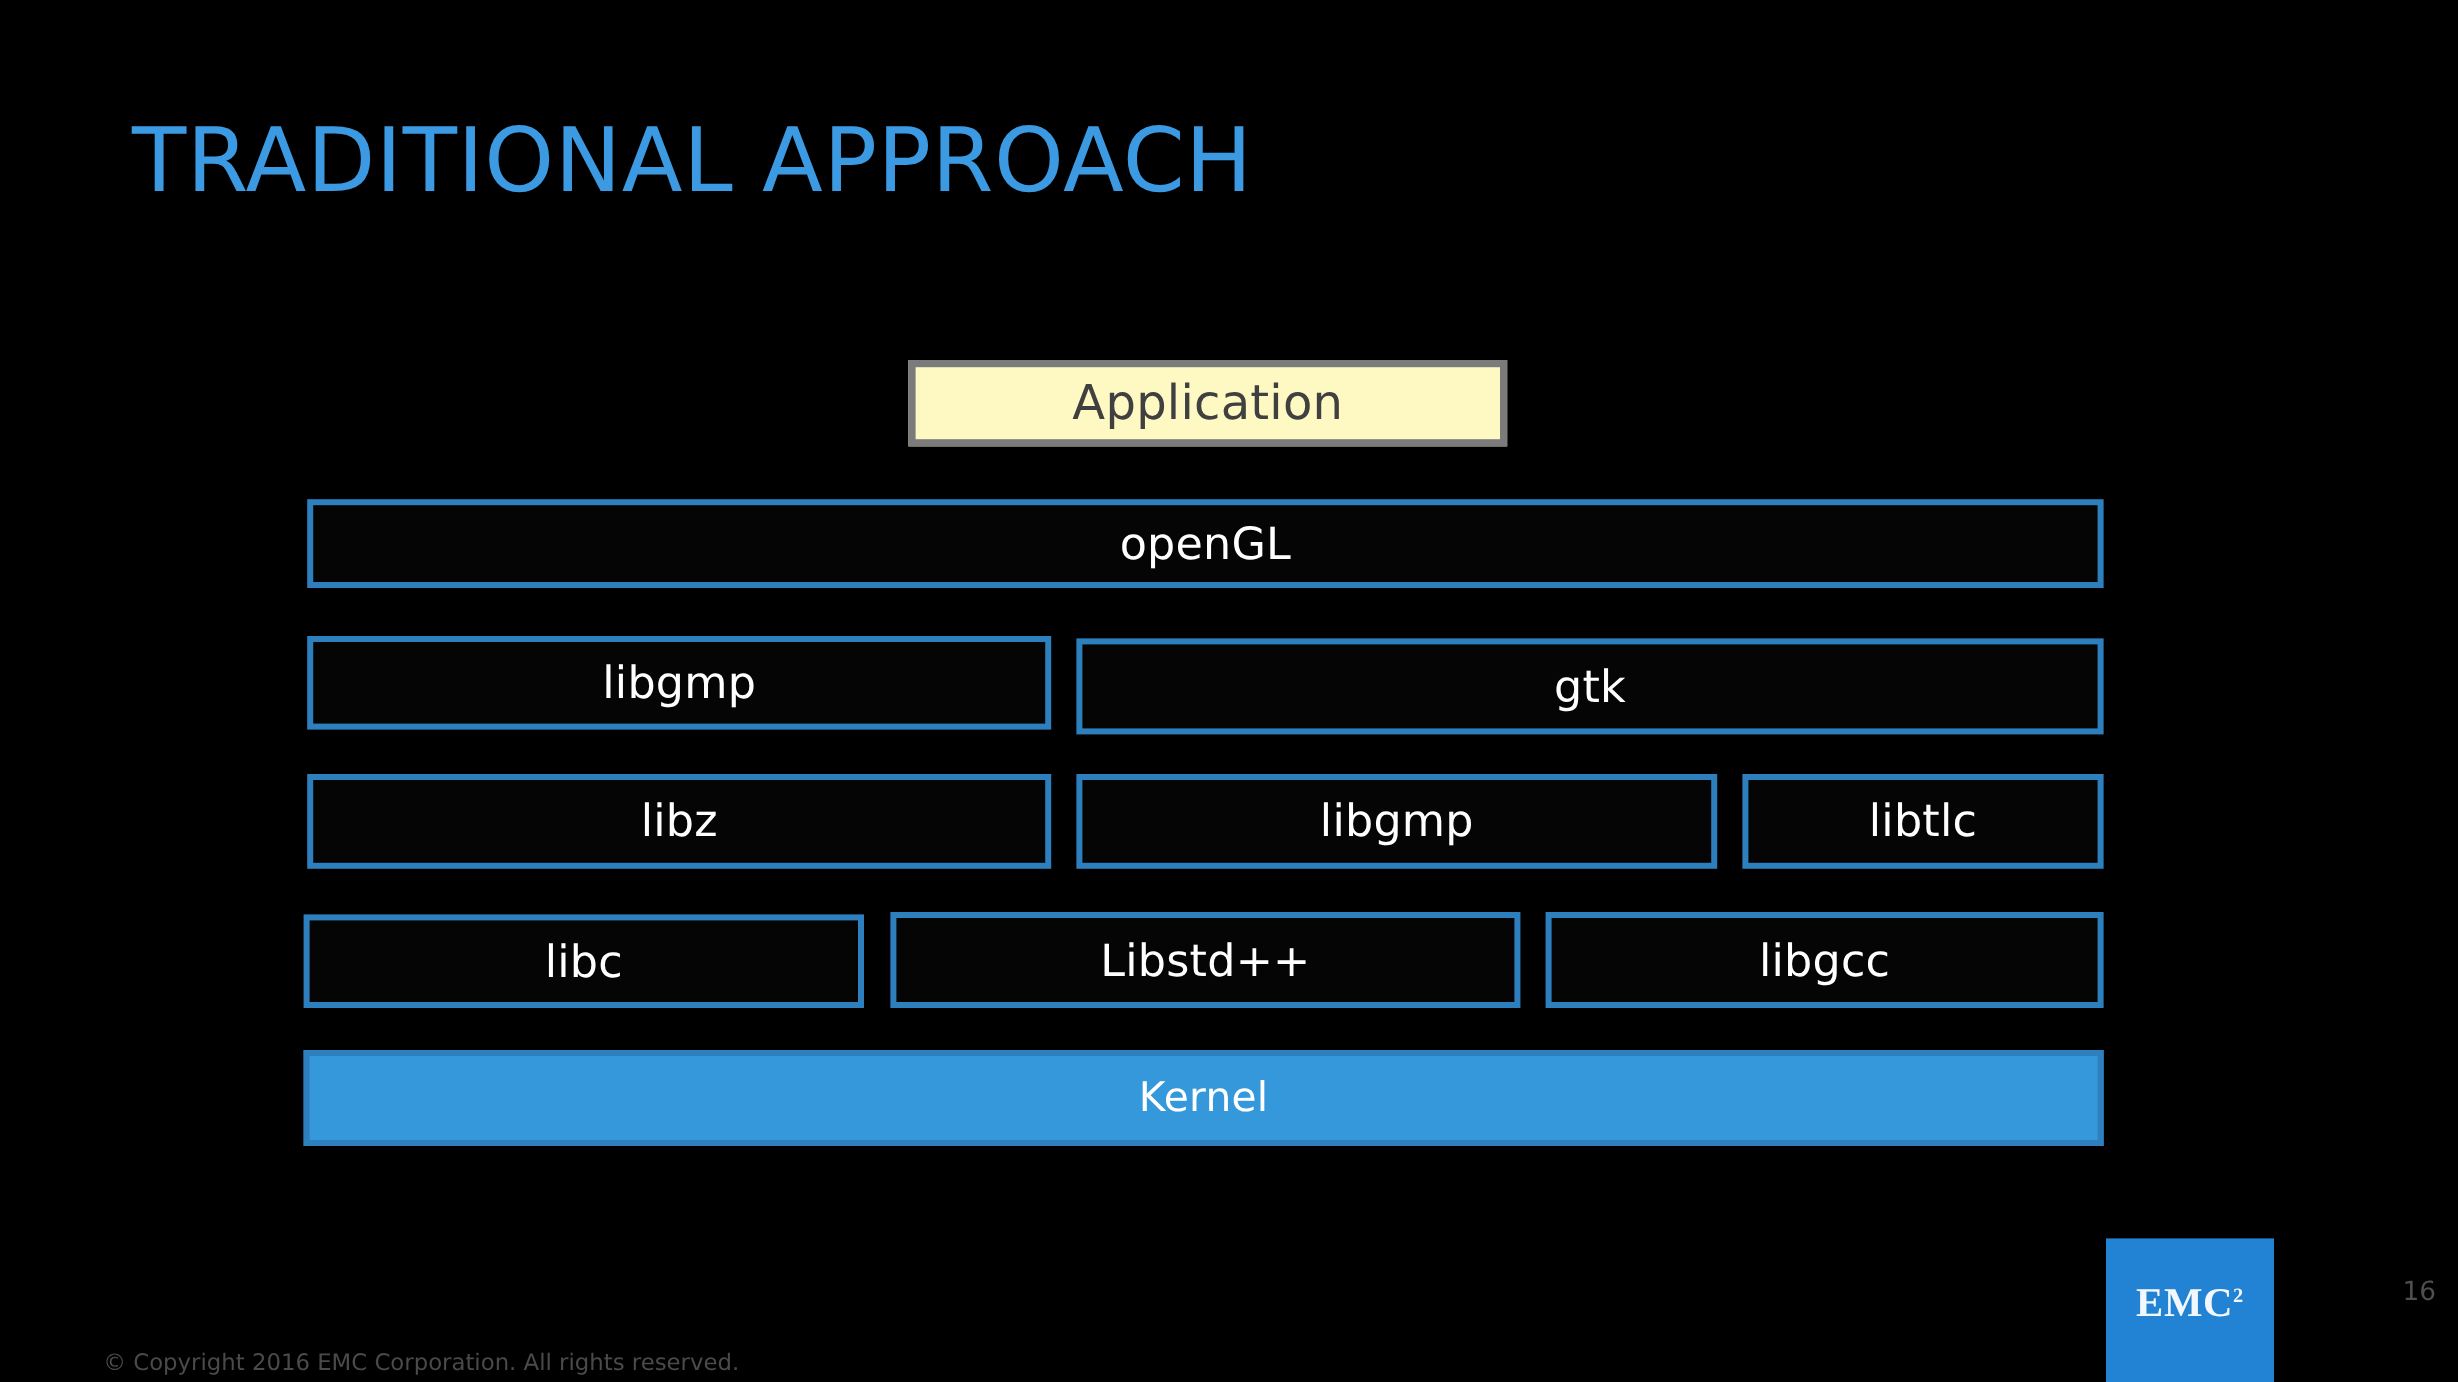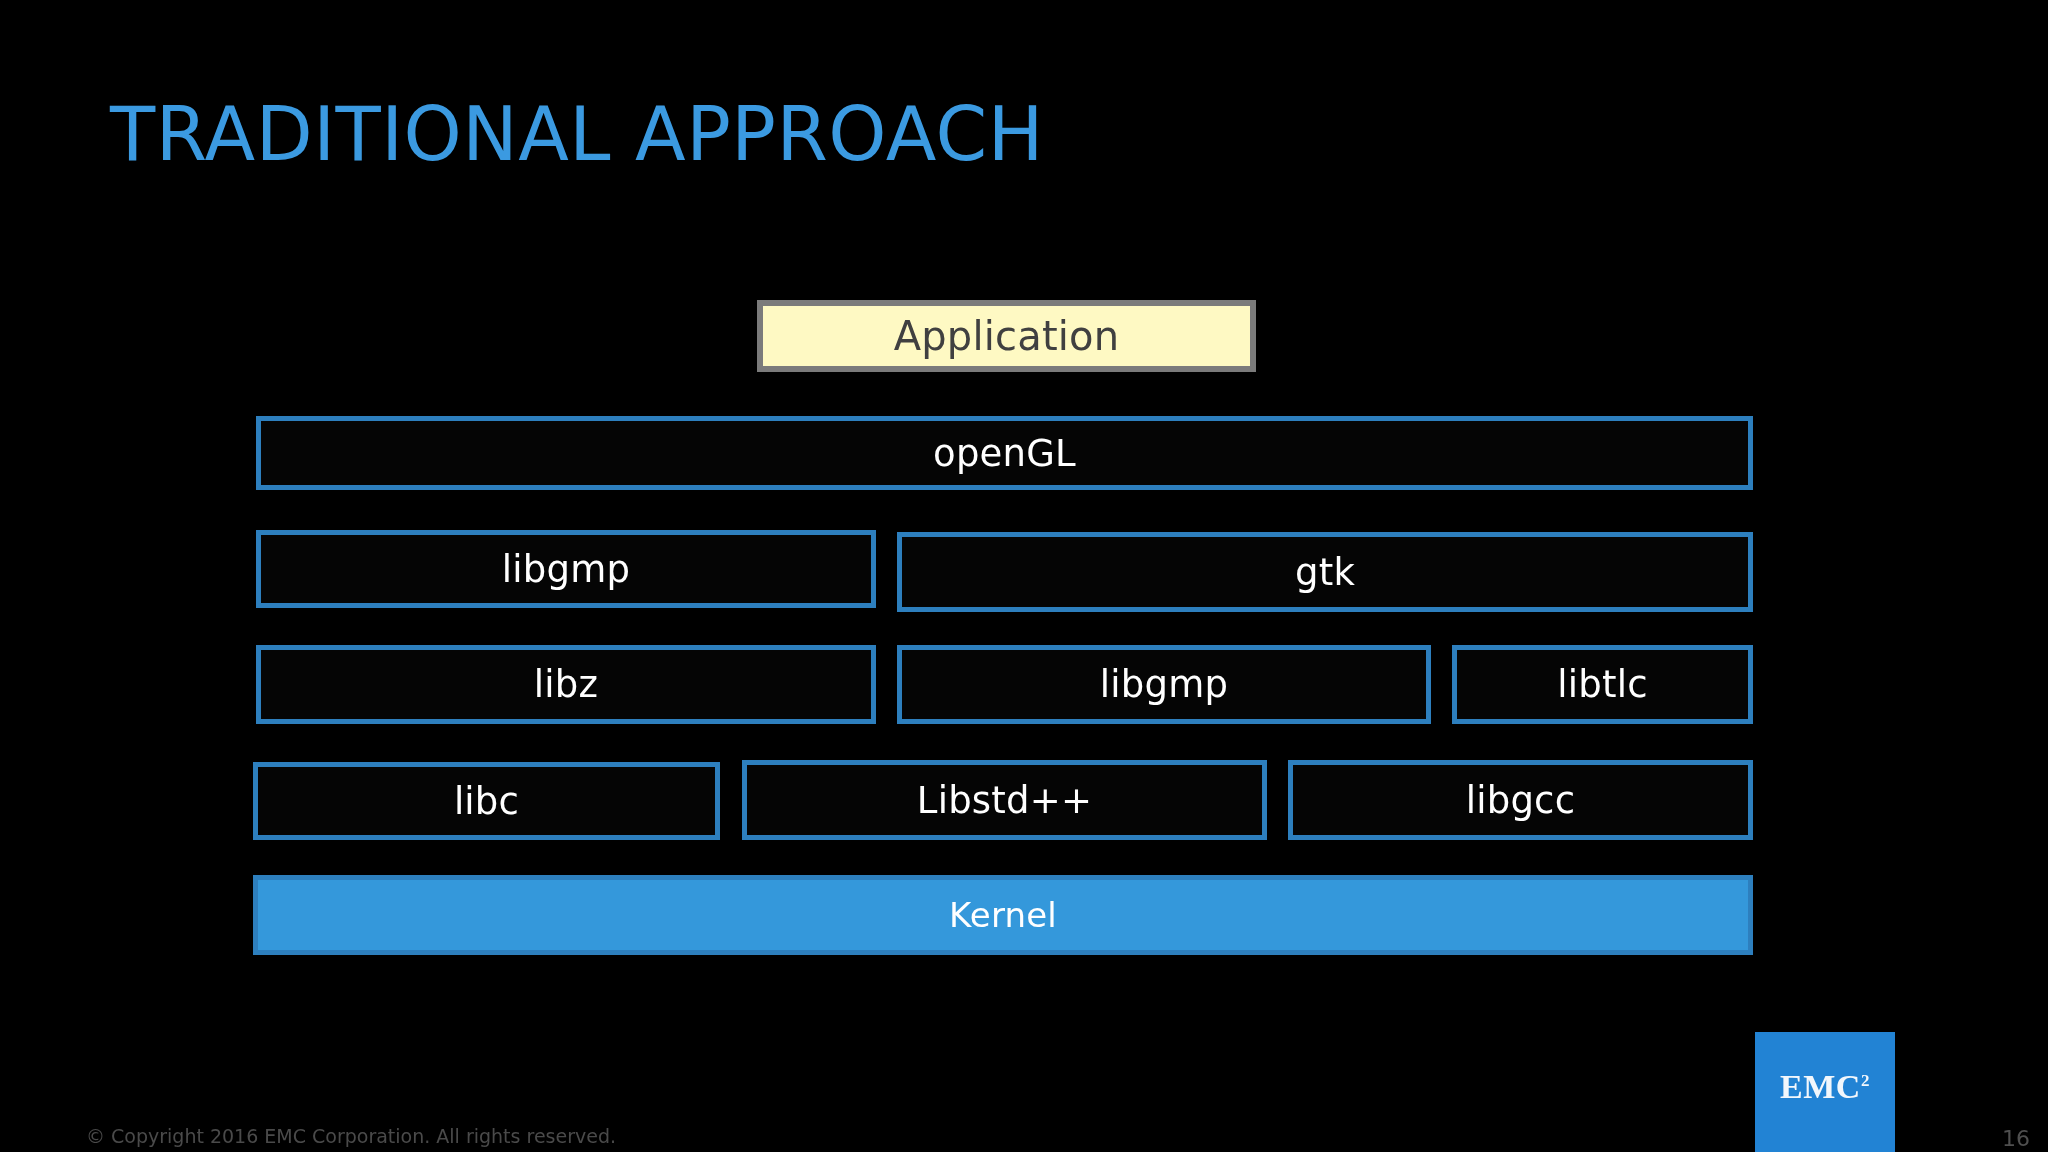--- a/index.html
+++ b/index.html
@@ -93,21 +93,21 @@
     position: absolute;
     left: 86px;
     top: 1125px;
     font-size: 19px;
     color: #4a4a4a;
     white-space: nowrap;
   }
   #page-number {
     position: absolute;
     left: 2002px;
-    top: 1126px;
+    top: 1064px;
     font-size: 22px;
     color: #4f4f4f;
   }
   #emc-logo {
     position: absolute;
     left: 1755px;
     top: 1032px;
     width: 140px;
     height: 120px;
     background: #2283d4;

